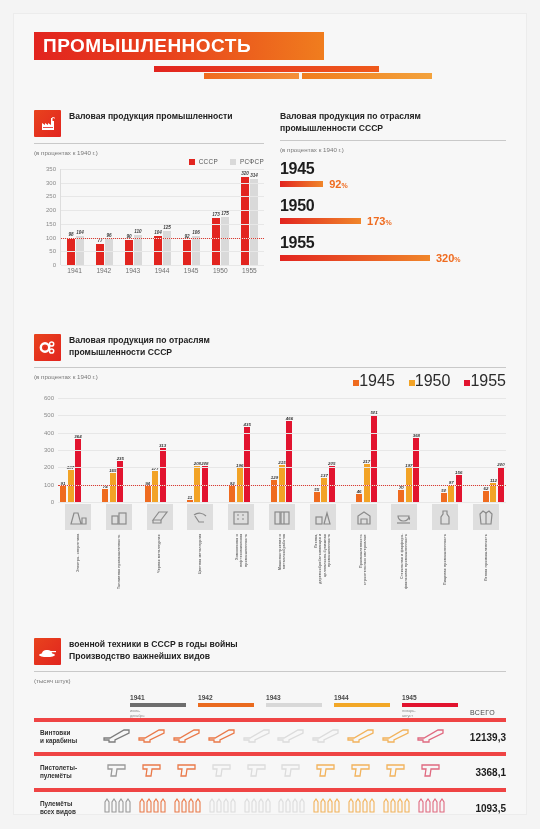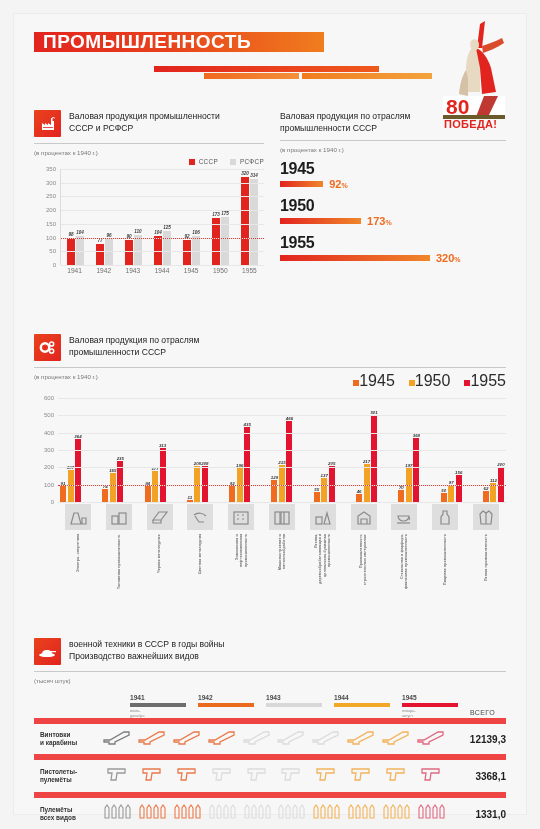--- a/index.html
+++ b/index.html
@@ -17,21 +17,21 @@
   .inner{
     position:absolute;left:14px;top:14px;width:512px;height:800px;
     background:#f7f7f7;
     box-shadow:0 0 0 1px #ececec;
     box-sizing:border-box;
   }
 
   
   .header{position:relative;height:88px;}
   .title-bar{
-    position:absolute;left:20px;top:18px;width:290px;height:20px;
+    position:absolute;left:20px;top:18px;width:290px;height:28px;
     background:linear-gradient(90deg,#e2241f 0%,#e8411c 45%,#f07d1e 100%);
     display:flex;align-items:center;
   }
   .title-bar span{
     color:#fff;font-weight:bold;font-size:19px;letter-spacing:.5px;
     padding-left:9px;font-family:"Liberation Sans",sans-serif;
   }
   .stripe{position:absolute;height:6px;}
   .s1{left:140px;top:52px;width:225px;background:linear-gradient(90deg,#e2241f,#ef5a1c);}
   .s2{left:190px;top:59px;width:95px;background:linear-gradient(90deg,#ef6a1e,#f4903a);}
@@ -41,21 +41,21 @@
   .logo svg{display:block;}
 
   
   .panel-head{display:flex;align-items:flex-start;gap:8px;}
   .ico-box{
     width:27px;height:27px;flex:0 0 27px;
     background:linear-gradient(135deg,#e8431d,#e2241f);
     display:flex;align-items:center;justify-content:center;border-radius:1px;
   }
   .panel-title{
-    font-size:8.6px;line-height:11.5px;font-weight:normal;color:#222;
+    font-size:8.6px;line-height:11.5px;font-weight:bold;color:#222;
     padding-top:1px;
   }
   .rule{height:1px;background:#c9c9c9;margin-top:6px;}
   .unit{font-size:6.2px;color:#777;margin-top:5px;}
 
   
   .sec1{position:absolute;left:20px;top:96px;width:230px;}
   .sec1b{position:absolute;left:266px;top:96px;width:226px;}
 
   .legend{display:flex;gap:12px;justify-content:flex-end;align-items:center;margin-top:2px;}
@@ -104,71 +104,53 @@
   }
 
   
   .sec3{position:absolute;left:20px;top:624px;width:472px;}
   .ylegend{display:flex;margin-top:10px;padding-left:96px;}
   .yitem{width:68px;}
   .yitem .yy{font-size:6.6px;color:#4a4a4a;font-weight:bold;}
   .yitem .yb{height:4px;margin-top:2px;width:56px;}
   .yitem .ym{font-size:3.8px;color:#8a8a8a;margin-top:2px;line-height:4.6px;}
   .totlab{font-size:7px;color:#4a4a4a;letter-spacing:.4px;align-self:flex-end;padding-bottom:2px;}
-  .wrow{display:flex;align-items:center;border-top:6px solid #ef4444;padding:5px 0;}
+  .wrow{display:flex;align-items:center;border-top:4px solid #ef4444;padding:5px 0;}
   .wname{width:66px;font-size:6.4px;font-weight:bold;color:#333;line-height:8px;padding-left:6px;box-sizing:border-box;}
   .wicons{flex:1;display:flex;align-items:center;justify-content:space-around;}
   .wtot{width:58px;text-align:right;font-size:10px;font-weight:bold;color:#1d1d1d;}
 </style>
 </head>
 <body>
 
 <div class="page">
  <div class="inner">
 
   <div class="header">
     <div class="title-bar">
       <span>ПРОМЫШЛЕННОСТЬ</span>
     </div>
     <div class="stripe s1"></div>
     <div class="stripe s2"></div>
     <div class="stripe s3"></div>
 
-    <div class="logo">
-      <svg width="78" height="112" viewBox="0 0 78 112">
-        <g>
-          <path d="M44 6 L49 3 L46 30 L41 30 Z" fill="#e2241f"></path>
-          <path d="M46 28 C52 26 58 24 66 20 L68 25 C60 30 53 33 47 35 Z" fill="#d94b2a"></path>
-          <path d="M36 30 C32 34 30 42 30 52 L30 74 L44 74 L44 50 C44 40 42 33 40 30 Z" fill="#e8d9c2"></path>
-          <path d="M40 30 C46 32 52 40 55 50 L60 74 L46 76 L44 50 Z" fill="#e2241f"></path>
-          <path d="M30 52 C26 58 24 66 23 76 L32 78 L32 60 Z" fill="#d4c1a6"></path>
-          <path d="M36 22 C39 20 43 22 43 27 C43 31 40 33 37 32 C34 31 33 24 36 22 Z" fill="#e8d9c2"></path>
-        </g>
-        <rect x="7" y="78" width="62" height="21" fill="#ffffff"></rect>
-        <text x="10" y="96" font-family="Liberation Sans, sans-serif" font-size="21" font-weight="bold" fill="#e2241f">80</text>
-        <path d="M40 99 L48 78 L62 78 L52 99 Z" fill="#b8241c" opacity=".9"></path>
-        <rect x="7" y="97" width="62" height="4" fill="#6b5a2a"></rect>
-        <text x="8" y="110" font-family="Liberation Sans, sans-serif" font-size="11" font-weight="bold" fill="#e2241f" letter-spacing="0.3">ПОБЕДА!</text>
-      </svg>
-    </div>
   </div>
 
   <div class="sec1">
     <div class="panel-head">
       <div class="ico-box">
         <svg width="16" height="14" viewBox="0 0 16 14">
           <path d="M2 13 L2 6 L5 8 L5 6 L8 8 L8 6 L11 8 L11 4 L14 4 L14 13 Z" fill="#fff"></path>
           <path d="M11 4 L11 1 L12.5 1 L12.5 4 Z" fill="#fff"></path>
           <path d="M12 1 C13.5 0 14.5 1 15 1.5" stroke="#fff" stroke-width="1" fill="none"></path>
           <rect x="3" y="10" width="10" height="0.8" fill="#e2241f"></rect>
         </svg>
       </div>
       <div class="panel-title">
         <div>Валовая продукция промышленности</div>
-        <div>СССР и РСФСР</div>
       </div>
     </div>
     <div class="rule"></div>
     <div class="unit">(в процентах к 1940 г.)</div>
 
     <div class="legend">
       <div class="li">
         <span class="sw" style="background:#e2241f"></span>
         <span>СССР</span>
       </div>
@@ -770,19 +752,19 @@
                 </svg></span>
               <span><svg width="30" height="18" viewBox="0 0 30 18">
                   <g fill="none" stroke="#e06a80" stroke-width="1.1">
                     <path d="M3 5 v10 h4 V5 l-2-3z"></path>
                     <path d="M10 5 v10 h4 V5 l-2-3z"></path>
                     <path d="M17 5 v10 h4 V5 l-2-3z"></path>
                     <path d="M24 5 v10 h4 V5 l-2-3z"></path>
                   </g>
                 </svg></span>
             </div>
-            <div class="wtot">1331,0</div>
+            <div class="wtot">1093,5</div>
           </div>
         </div>
   </div>
 
  </div>
 </div>
 
 </body></html>

